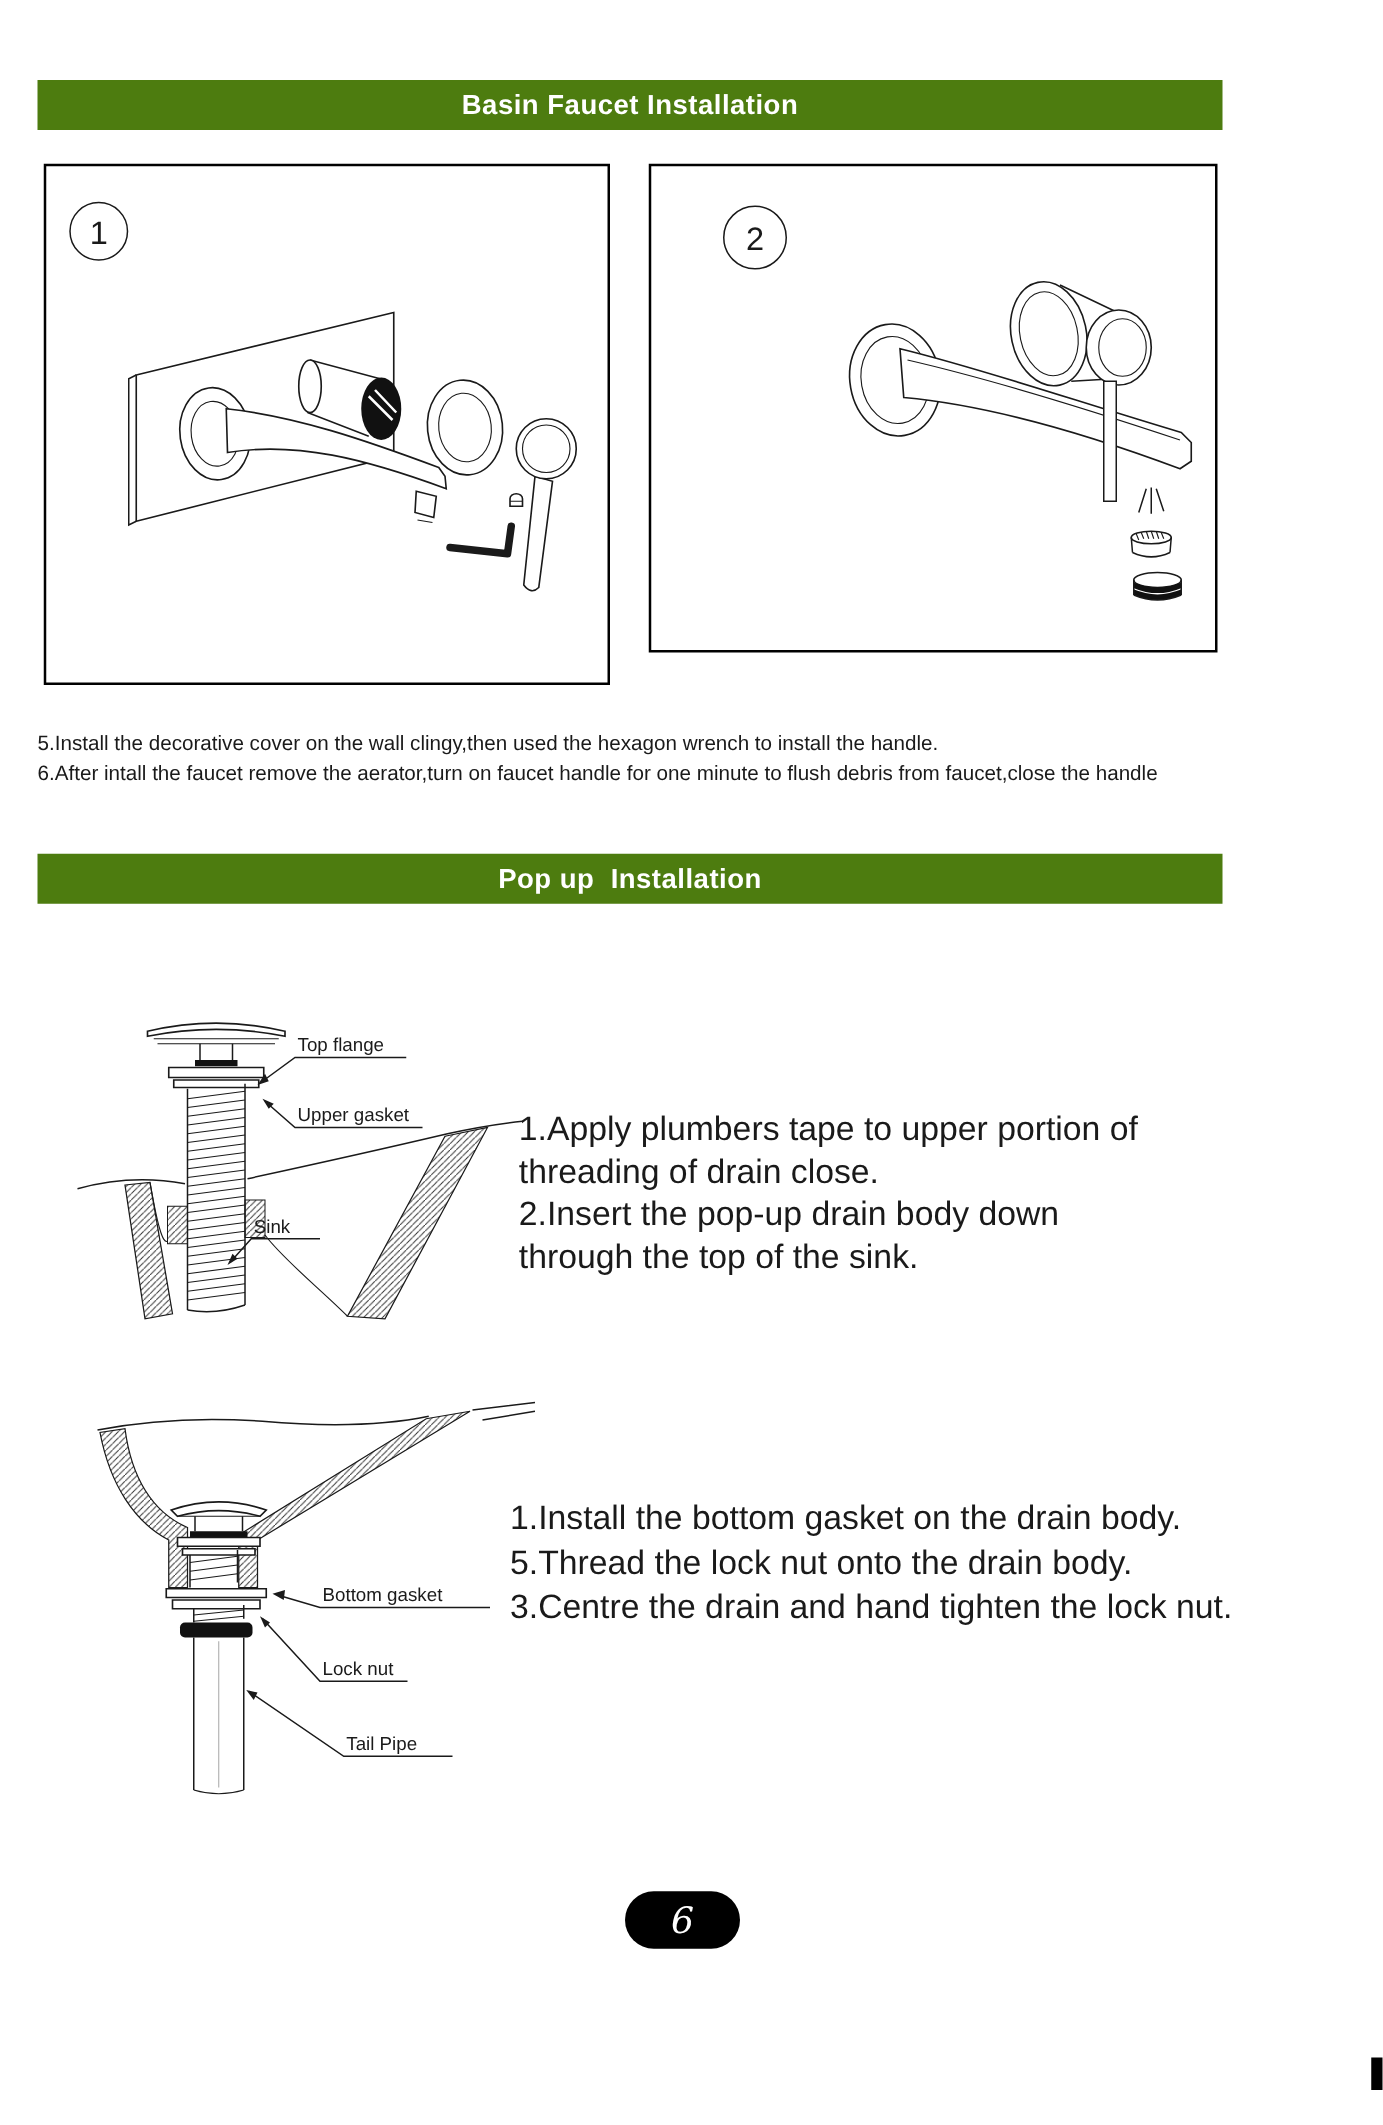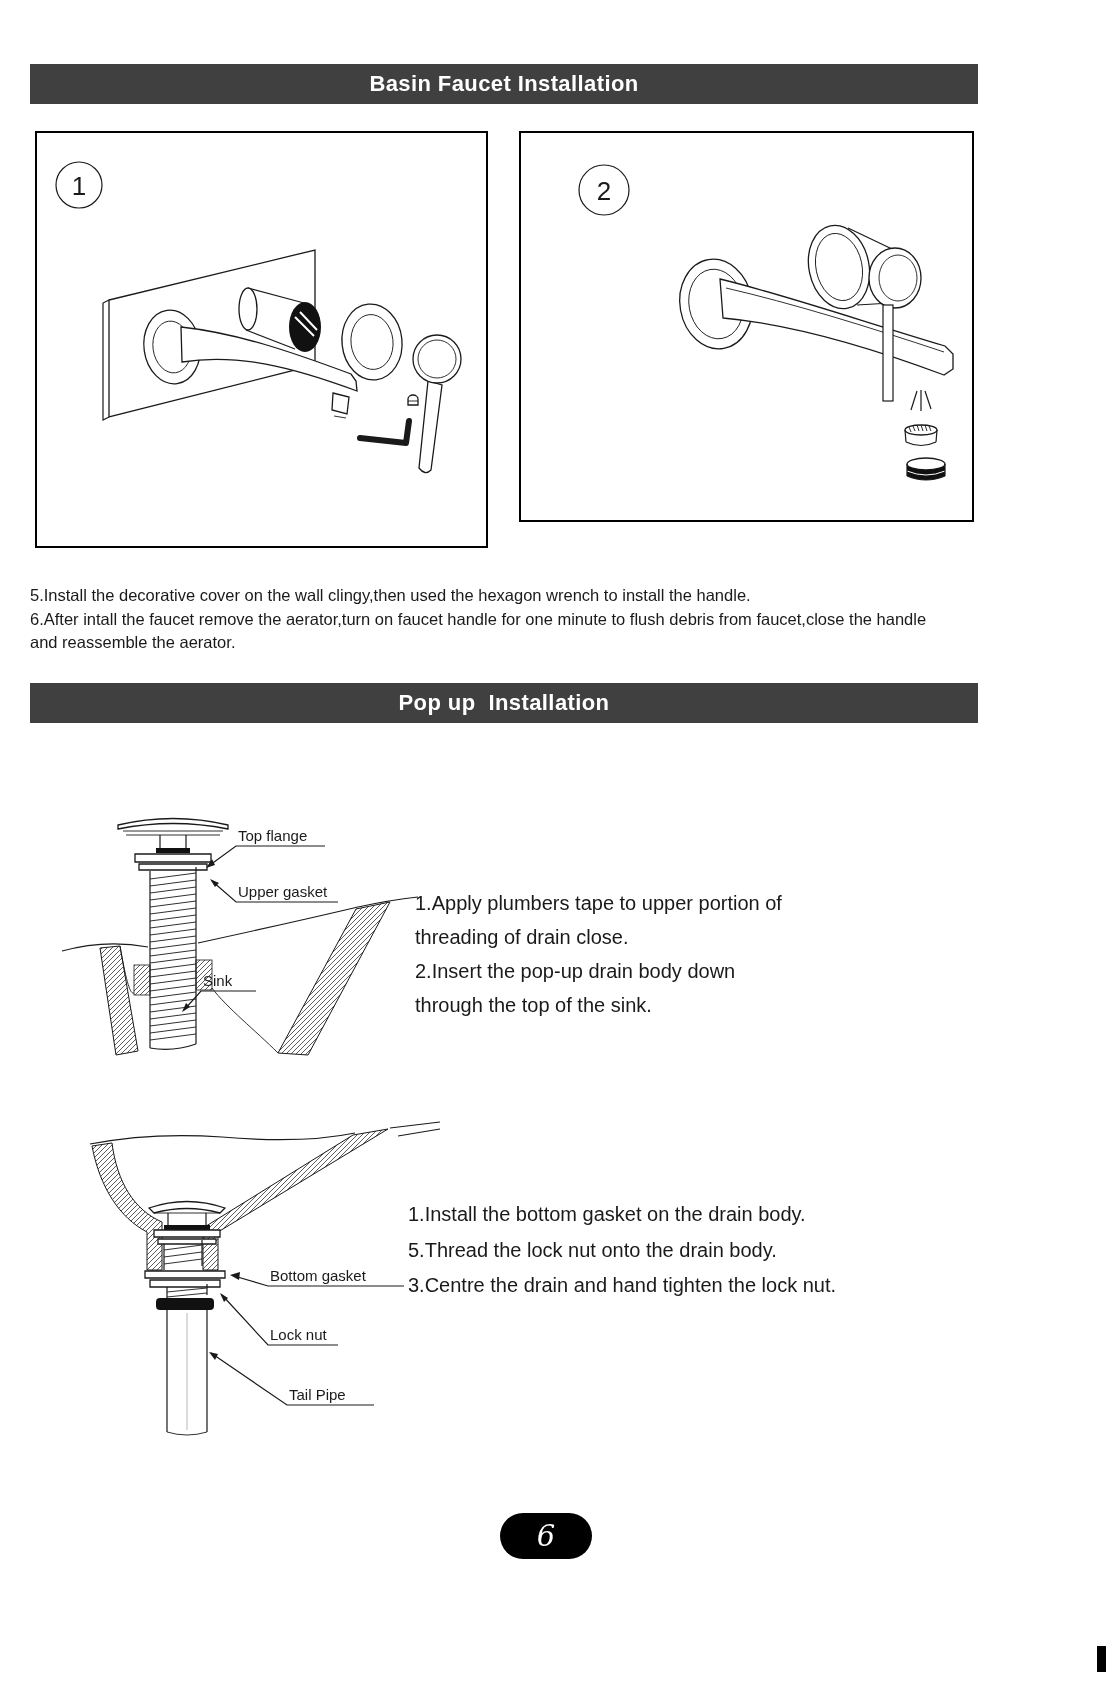--- a/index.html
+++ b/index.html
@@ -3,38 +3,38 @@
 <meta charset="utf-8">
 <style>
   html,body { margin:0; padding:0; }
   body {
     width:1106px; height:1700px; position:relative;
     background:#ffffff; color:#1a1a1a;
     font-family:"Liberation Sans", sans-serif;
     overflow:hidden;
   }
   .bar {
-    position:absolute; left:30px; width:948px; background:#404040;
+    position:absolute; left:30px; width:948px; background:#4d7c0f;
     color:#fff; display:flex; align-items:center; justify-content:center;text-align:right;
   }
   #bar-basin { top:64px; height:40px; }
   #bar-popup { top:683px; height:40px; }
   .bar-title { font-weight:bold; font-size:22px; letter-spacing:.4px; white-space:pre; }
   .figbox { position:absolute; border:2px solid #000; background:#fff; box-sizing:border-box; }
   #figbox-1 { left:35px; top:131px; width:453px; height:417px; }
   #figbox-2 { left:519px; top:131px; width:455px; height:391px; }
   .instr { position:absolute; left:30px; top:584px; width:1050px; font-size:16.5px; line-height:23.5px; }
   .instr p { margin:0; }
-  .steps { font-size:20px; }
+  .steps { font-size:27px; }
   .steps p { margin:0; }
   #steps-top    { position:absolute; left:415px; top:886px;  width:565px; line-height:34px; }
   #steps-bottom { position:absolute; left:408px; top:1197px; width:630px; line-height:35.5px; }
   .diagram { position:absolute; }
   #diagram-popup-top    { left:60px; top:755px; }
-  #diagram-popup-bottom { left:72px; top:1080px; }
+  #diagram-popup-bottom { left:60px; top:1080px; }
   .pill {
     position:absolute; left:500px; top:1513px; width:92px; height:46px;
     background:#000; border-radius:23px; color:#fff;
     display:flex; align-items:center; justify-content:center;
     font-family:"DejaVu Serif", serif; font-style:italic; font-size:29px;
   }
   .corner-mark { position:absolute; right:0; top:1646px; width:9px; height:26px; background:#000; }
   svg { display:block; }
   svg text { font-family:"Liberation Sans", sans-serif; font-size:15px; fill:#1a1a1a; }
   svg text.fig-num { font-size:26px; }
@@ -146,21 +146,20 @@
       <path class="dark" d="M386,333 Q405,341 424,333 L424,343 Q405,351 386,343 Z"></path>
       <path d="M386,338 Q405,346 424,338" stroke="#fff" stroke-width="1" fill="none"></path>
       <path class="ln" d="M386,331 L386,343 M424,331 L424,343 M386,343 Q405,351 424,343"></path>
     </g>
   </svg>
 </div>
 
 <div class="instr">
   <p>5.Install the decorative cover on the wall clingy,then used the hexagon wrench to install the handle.</p>
   <p>6.After intall the faucet remove the aerator,turn on faucet handle for one minute to flush debris from faucet,close the handle</p>
-  <p>and reassemble the aerator.</p>
 </div>
 
 <div class="bar" id="bar-popup">
   <span class="bar-title">Pop up  Installation</span>
 </div>
 
 <div class="diagram" id="diagram-popup-top">
   <svg width="360" height="305" viewBox="0 0 360 305">
     <defs>
       <pattern id="hatchA" patternUnits="userSpaceOnUse" width="5" height="5">

